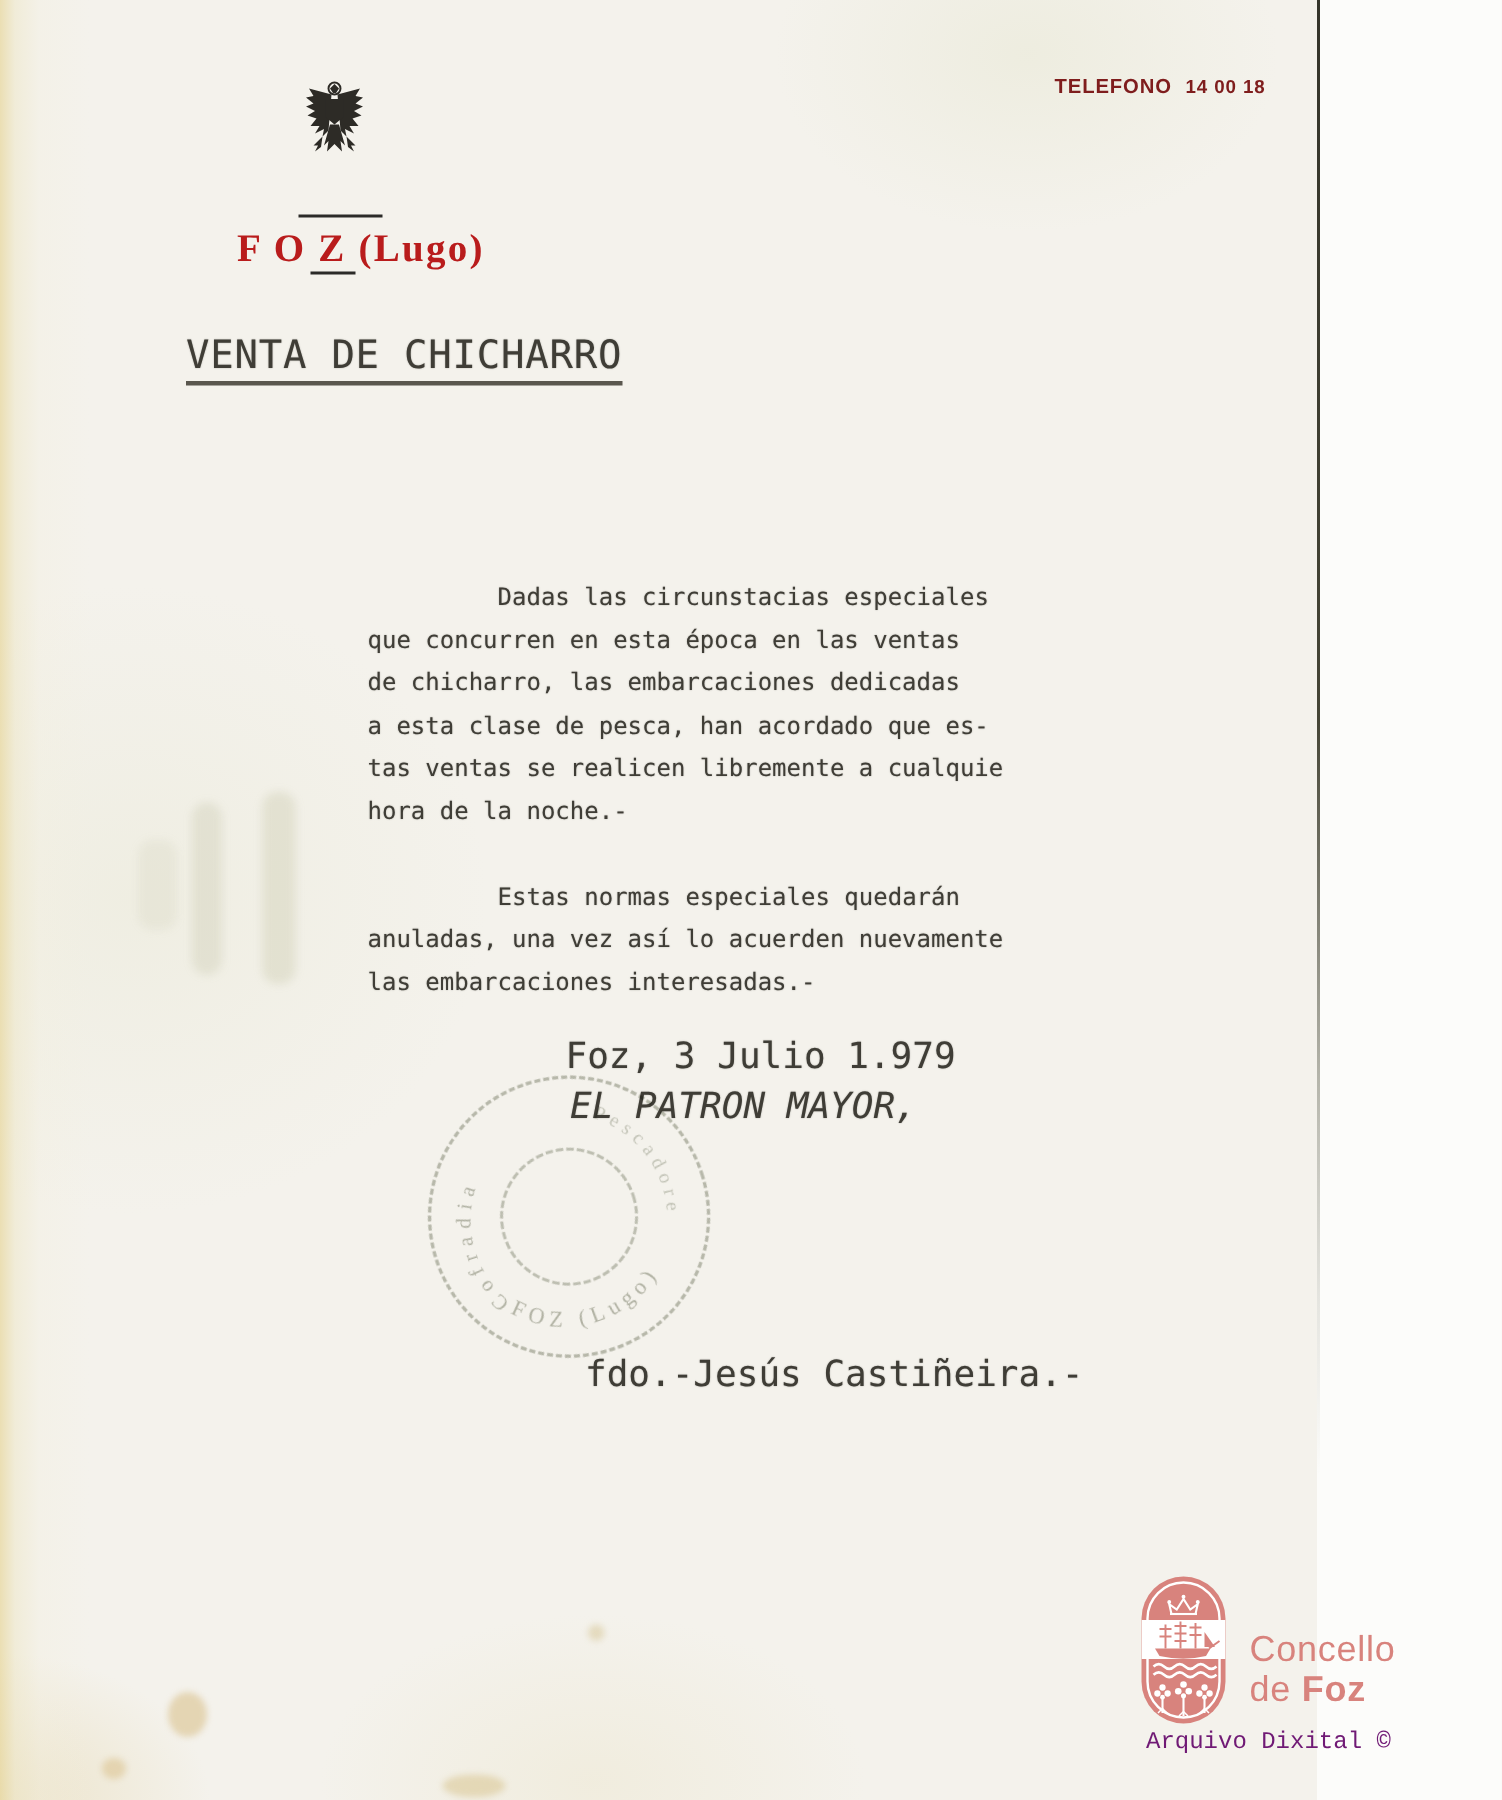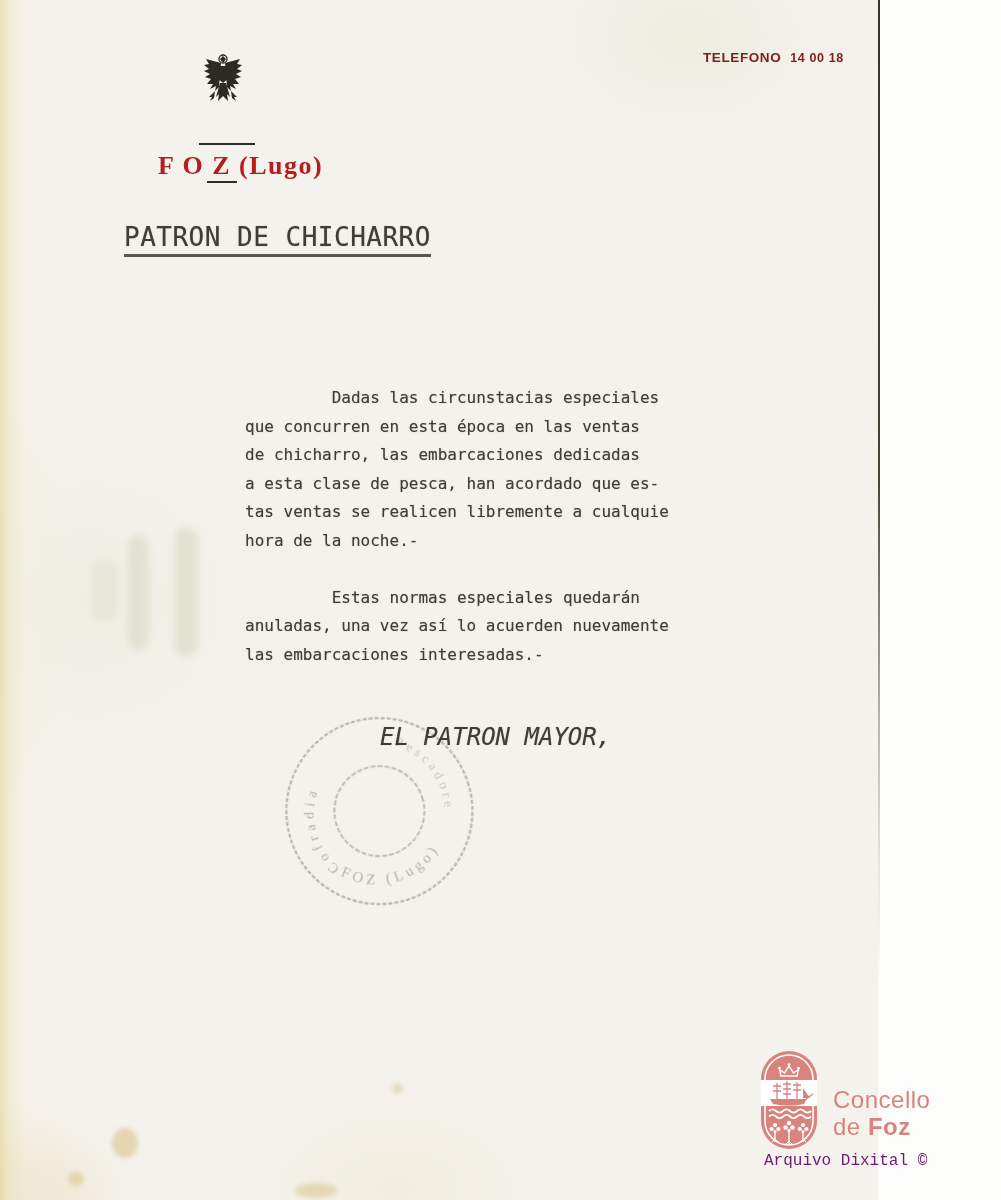--- a/index.html
+++ b/index.html
@@ -111,32 +111,34 @@
   </svg>
 
   <div class="rule-a"></div>
   <div class="org-place">F O Z  (Lugo)</div>
   <div class="rule-b"></div>
 
   <div class="telephone">
     <span>TELEFONO</span><span class="tel-number">14 00 18</span>
   </div>
 
-  <div class="doc-title tw">PATRON DE CHICHARRO</div>
+  <div class="doc-title tw">VENTA DE CHICHARRO</div>
   <div class="doc-body tw">         Dadas las circunstacias especiales
 que concurren en esta época en las ventas
 de chicharro, las embarcaciones dedicadas
 a esta clase de pesca, han acordado que es-
 tas ventas se realicen libremente a cualquie
 hora de la noche.-
 
          Estas normas especiales quedarán
 anuladas, una vez así lo acuerden nuevamente
 las embarcaciones interesadas.-</div>
+  <div class="date-line tw">Foz, 3 Julio 1.979</div>
   <div class="signer-title tw">EL PATRON MAYOR,</div>
+  <div class="signature-line tw">fdo.-Jesús Castiñeira.-</div>
 
   <svg class="stamp" viewBox="0 0 210 210">
     <defs>
       <path id="arcL" d="M50,145 A70,70 0 0 1 70,48" fill="none"></path>
       <path id="arcR" d="M140,45 A70,70 0 0 1 168,120" fill="none"></path>
       <path id="arcB" d="M48,152 A74,74 0 0 0 165,140" fill="none"></path>
     </defs>
     <circle cx="105" cy="103" r="93" fill="none" stroke="rgba(106,112,88,.50)" stroke-width="2.2" stroke-dasharray="4 2"></circle>
     <circle cx="105" cy="103" r="45" fill="none" stroke="rgba(106,112,88,.45)" stroke-width="2" stroke-dasharray="5 2"></circle>
     <text font-family="Liberation Serif, serif" font-size="14" letter-spacing="5" fill="rgba(106,112,88,.55)">

